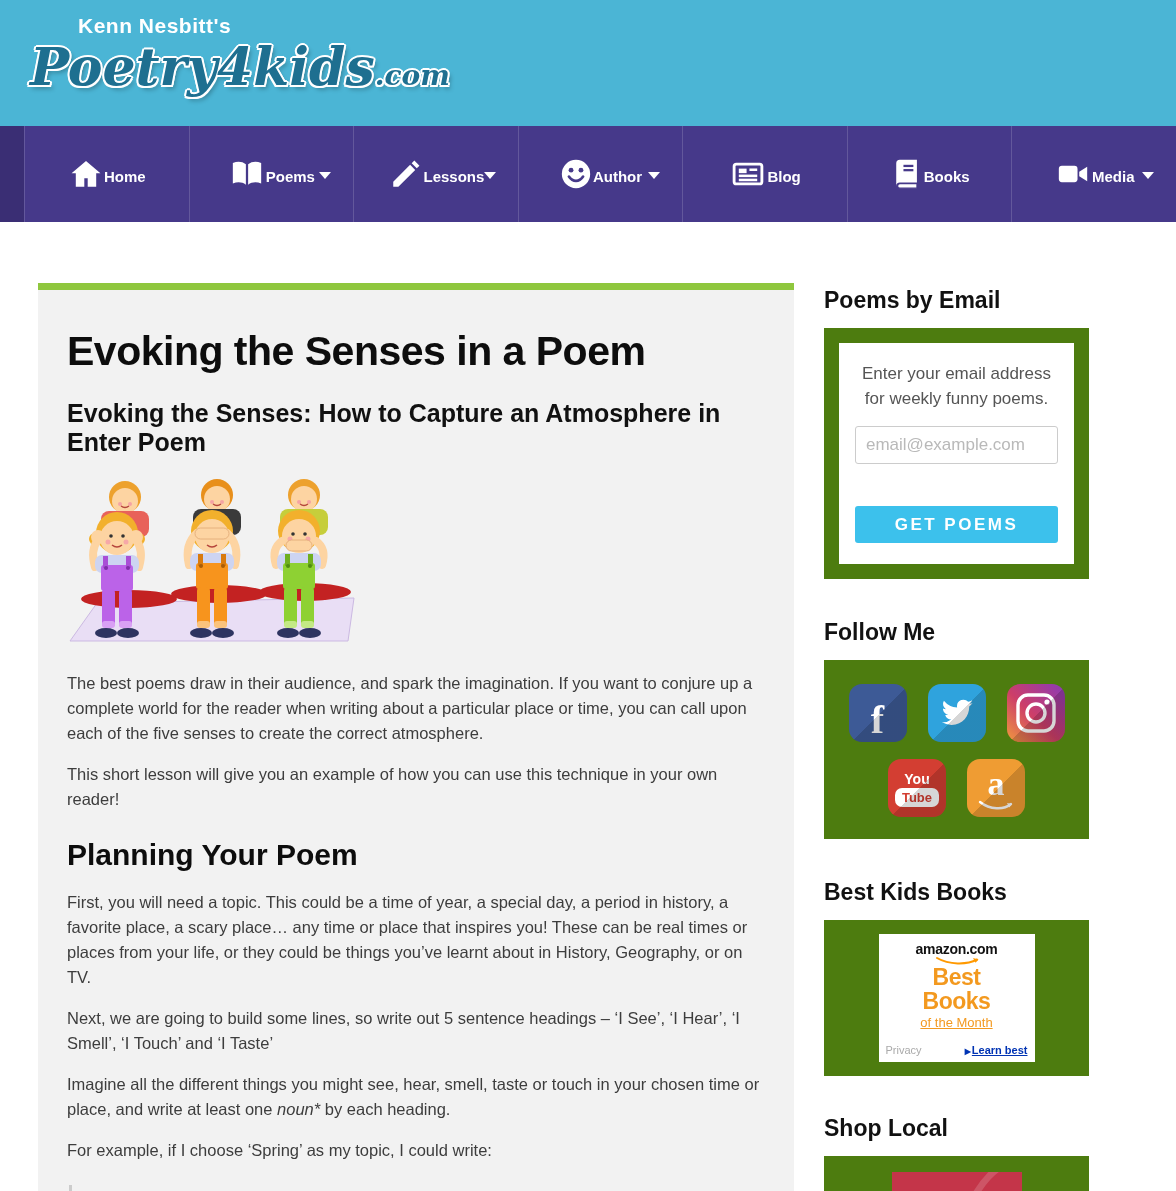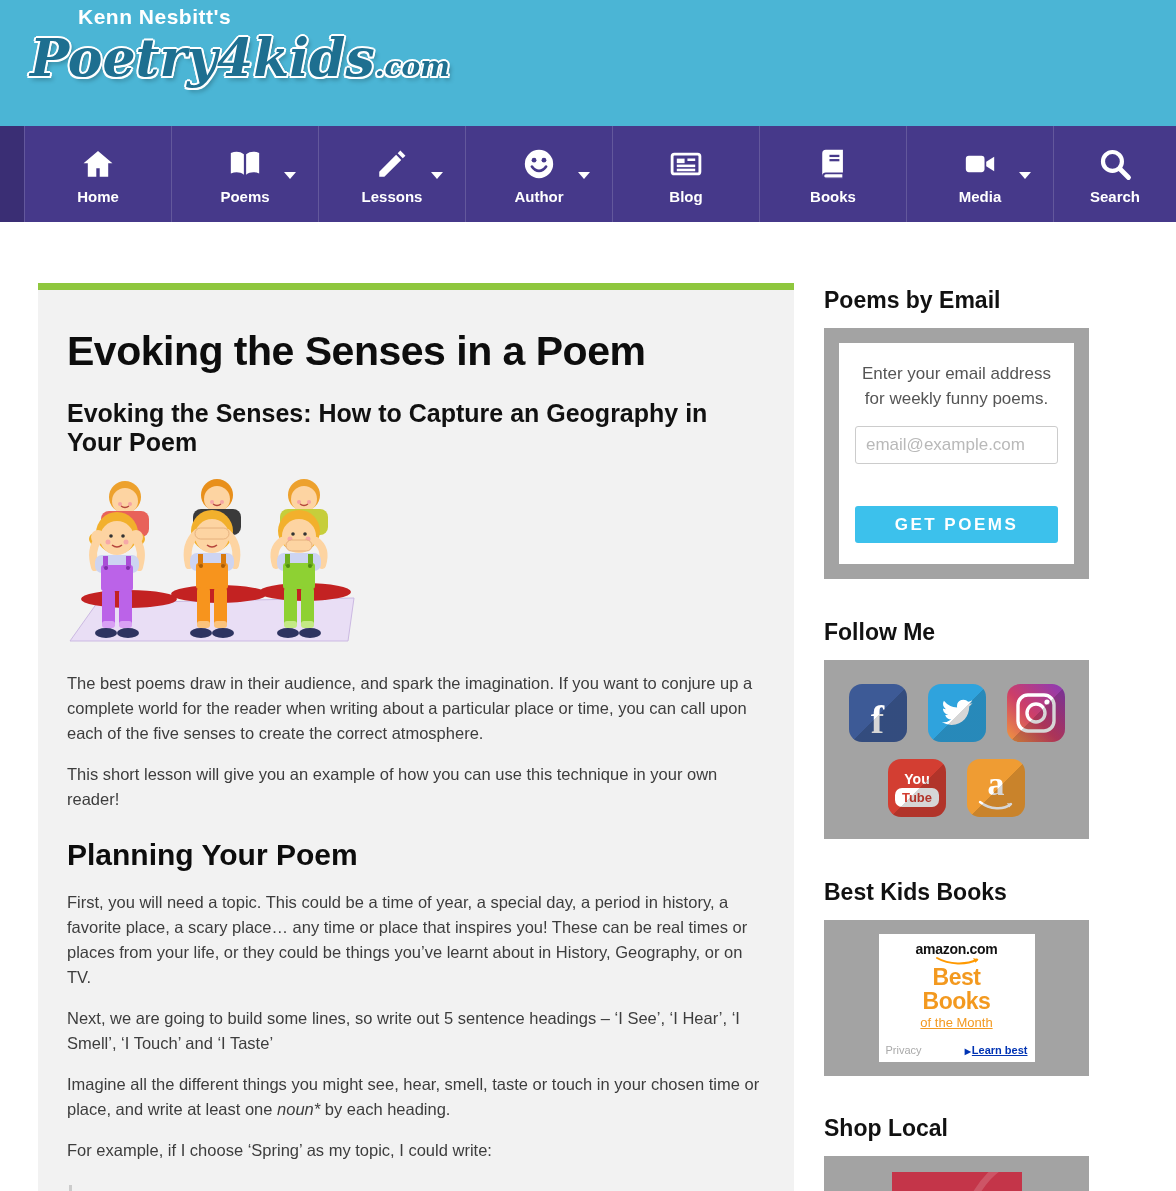--- a/index.html
+++ b/index.html
@@ -1,33 +1,33 @@
 <!DOCTYPE html>
 <html><head>
 <meta charset="utf-8">
 <style>
   * { box-sizing: border-box; margin: 0; padding: 0; }
   html,body { width:1176px; height:1191px; overflow:hidden; background:#fff;
     font-family:"Liberation Sans", sans-serif; }
 
   
   .site-header { height:126px; background:#4bb5d5; position:relative; }
-  .logo-block { position:absolute; left:30px; top:3px; cursor:pointer; }
+  .logo-block { position:absolute; left:30px; top:12px; cursor:pointer; }
   .pretitle { color:#fff; font-size:21px; font-weight:bold; margin:2px 0 0 48px; letter-spacing:.5px; }
   .logo-script { font-family:"DejaVu Serif", serif; font-style:italic; font-weight:bold;
     font-size:52px; line-height:1.1; color:#1e6f90;
     text-shadow:2px 0 0 #fff,-2px 0 0 #fff,0 2px 0 #fff,0 -2px 0 #fff,
       1.5px 1.5px 0 #fff,-1.5px -1.5px 0 #fff,1.5px -1.5px 0 #fff,-1.5px 1.5px 0 #fff,
       3px 4px 4px rgba(0,0,0,.25); }
   .logo-com { font-size:28px; }
 
   
   .main-nav { height:96px; background:#46398a; display:flex; }
   .nav-edge { width:24px; background:#3a2e74; }
-  .nav-item { flex:1; position:relative; display:flex; flex-direction:column;
+  .nav-item { flex:1; position:relative; display:flex; flex-direction:row;
     align-items:center; justify-content:center; color:#fff; cursor:pointer;
     border-left:1px solid rgba(255,255,255,.16); text-decoration:none; }
   .nav-item.search { flex:none; width:123px; }
   .nicon { height:40px; display:flex; align-items:center; justify-content:center; }
   .nlabel { font-size:15px; font-weight:bold; margin-top:4px; }
   .caret { position:absolute; right:22px; top:46px; width:0; height:0;
     border-left:6px solid transparent; border-right:6px solid transparent;
     border-top:7px solid #fff; }
 
   
@@ -38,21 +38,21 @@
   .content-panel h2 { font-size:25px; color:#111; margin-bottom:18px; }
   .content-panel h3 { font-size:30px; color:#0d0d0d; margin:26px 0 18px; }
   .content-panel p { font-size:16.5px; color:#3d3d3d; line-height:25px; margin-bottom:16px; }
   .kids-illustration { margin:2px 0 22px; }
   blockquote { border-left:3px solid #ccc; margin:22px 0 0 2px; padding:4px 0 4px 20px;
     color:#9b9b9b; font-size:16.5px; line-height:25px; }
 
   
   .sidebar { position:absolute; left:824px; top:61px; width:265px; }
   .sb-heading { font-size:23px; font-weight:bold; color:#111; margin:4px 0 14px; }
-  .sb-box { background:#a3a3a3; }
+  .sb-box { background:#4d7c0f; }
   .email-box { padding:15px; }
   .email-inner { background:#fff; padding:19px 16px 21px; }
   .email-prompt { font-size:17px; color:#555; text-align:center; line-height:1.45; }
   .email-input { width:100%; height:38px; border:1px solid #ccc; border-radius:3px;
     margin-top:15px; padding:0 10px; font-size:17px; color:#333; background:#fff; }
   .email-input::placeholder { color:#b9b9b9; }
   .get-poems-btn { margin-top:42px; width:100%; height:37px; background:#3cc1ec; color:#fff;
     font-weight:bold; font-size:17px; letter-spacing:2.5px; border:none; border-radius:3px;
     cursor:pointer; font-family:"Liberation Sans",sans-serif; }
   .follow-box { margin-top:0; padding:24px 0 22px; }
@@ -177,36 +177,27 @@
     <span class="nicon">
       <svg viewBox="0 0 24 24" width="38" height="34">
           <rect x="2" y="6.2" width="13.2" height="11.6" rx="2.2" fill="#fff"></rect>
           <path d="M16.4 10.4 22 6.8v10.4l-5.6-3.6z" fill="#fff"></path>
         </svg>
     </span>
     <span class="caret"></span>
     <span class="nlabel">Media</span>
   </a>
 
-  <a class="nav-item search">
-    <span class="nicon">
-      <svg viewBox="0 0 24 24" width="36" height="36">
-          <circle cx="10.3" cy="10.3" r="6.3" fill="none" stroke="#fff" stroke-width="2.8"></circle>
-          <line x1="15.2" y1="15.2" x2="21" y2="21" stroke="#fff" stroke-width="3.2" stroke-linecap="round"></line>
-        </svg>
-    </span>
-    <span class="nlabel">Search</span>
-  </a>
 </nav>
 
 <main class="page-main">
 
   <article class="content-panel">
     <h1>Evoking the Senses in a Poem</h1>
-    <h2>Evoking the Senses: How to Capture an Geography in Your Poem</h2>
+    <h2>Evoking the Senses: How to Capture an Atmosphere in Enter Poem</h2>
 
     <div class="kids-illustration">
       <svg width="290" height="170" viewBox="0 0 290 170">
         <polygon points="3,166 30,128 287,123 281,166" fill="#e9def5" stroke="#cbb9e2" stroke-width="1"></polygon>
         <ellipse cx="62" cy="124" rx="48" ry="9" fill="#c32222"></ellipse>
         <ellipse cx="152" cy="119" rx="48" ry="9" fill="#c32222"></ellipse>
         <ellipse cx="238" cy="117" rx="46" ry="9" fill="#c32222"></ellipse>
 
         <circle cx="58" cy="22" r="16" fill="#eda12d"></circle>
           <circle cx="58" cy="26" r="13" fill="#fdd4a2"></circle>

